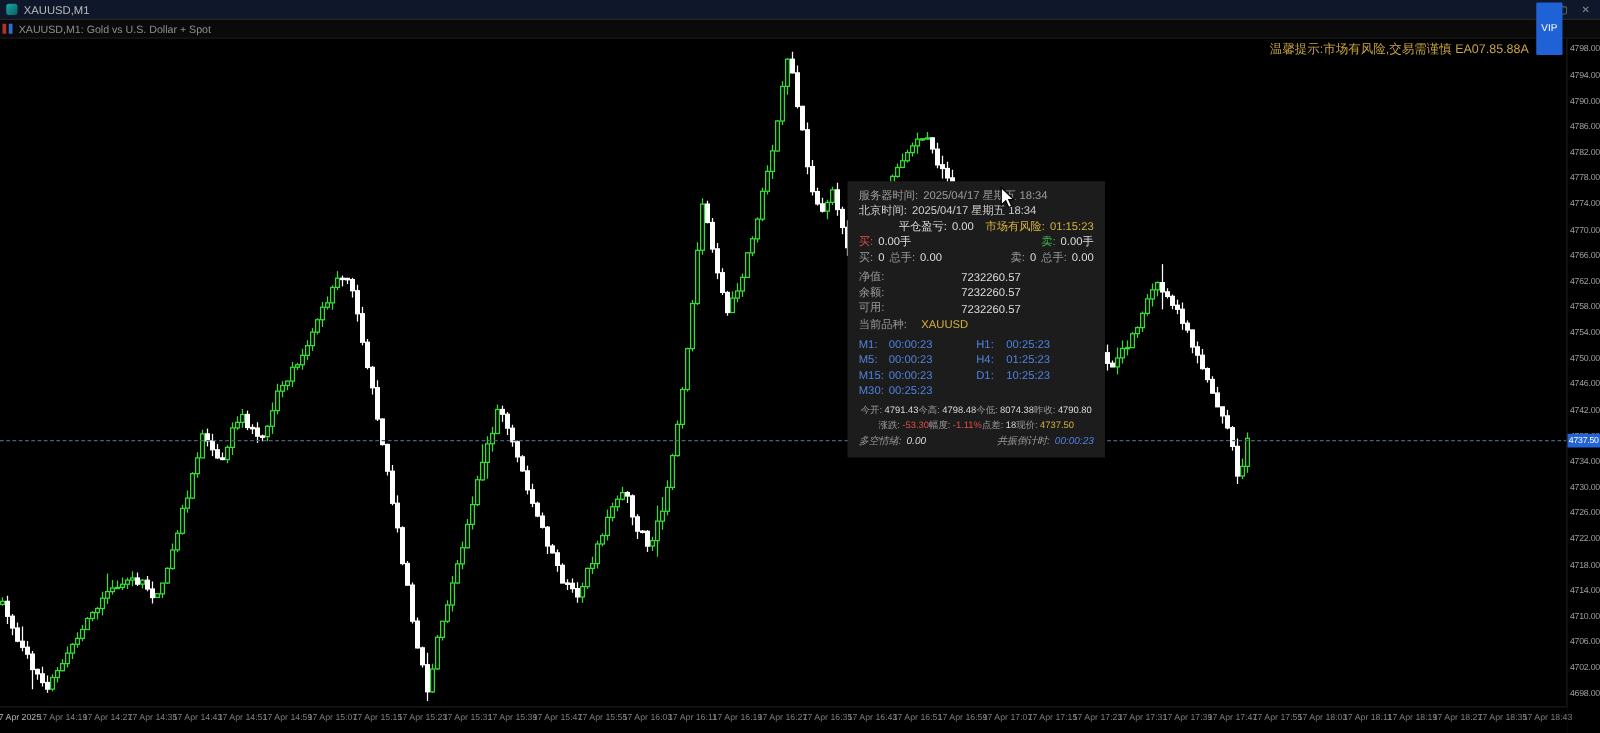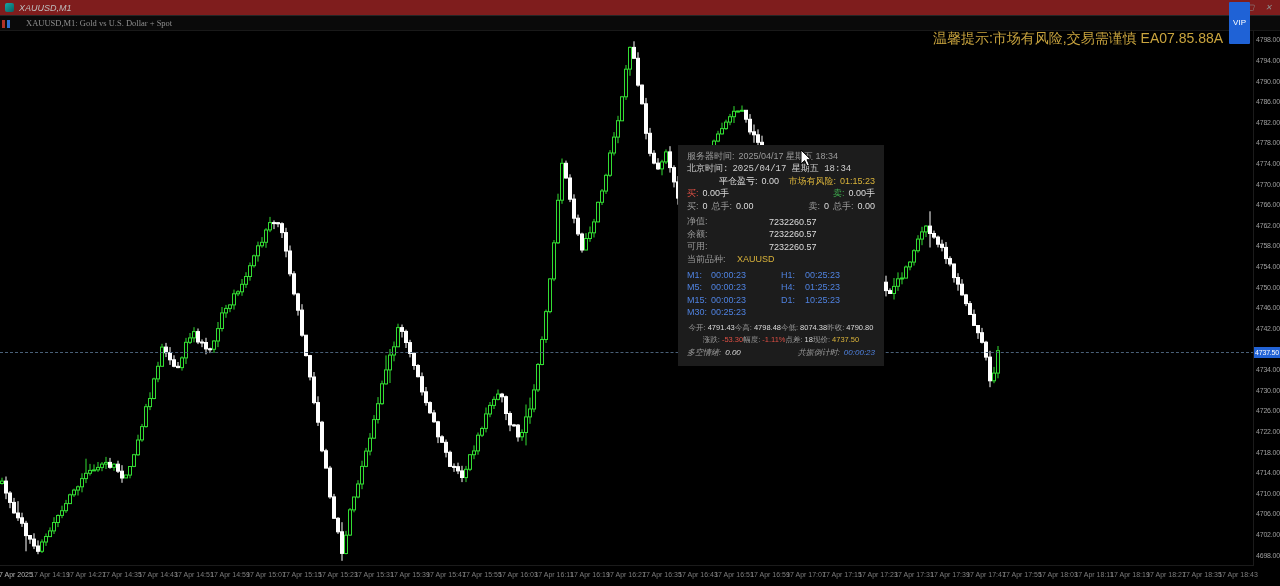--- a/index.html
+++ b/index.html
@@ -1,34 +1,34 @@
 <!DOCTYPE html>
 <html><head>
 <meta charset="utf-8">
 <style>
   html,body{margin:0;padding:0;background:#000;}
   body{width:1280px;height:586px;overflow:hidden;position:relative;
        font-family:"Liberation Sans", sans-serif;}
 
   
-  .titlebar{position:absolute;top:0;left:0;right:0;height:15px;background:#7f1d1d;
-            border-bottom:1px solid #262626;display:flex;align-items:center;z-index:30;font-style:italic;}
+  .titlebar{position:absolute;top:0;left:0;right:0;height:15px;background:#0f172a;
+            border-bottom:1px solid #262626;display:flex;align-items:center;z-index:30;}
   .app-icon{width:9px;height:9px;margin:0 5px 0 5px;border-radius:2px;
             background:linear-gradient(135deg,#17a8a8,#0a5f5f);}
   .titlebar-text{color:#bdbdbd;font-size:9px;}
   .win-controls{margin-left:auto;display:flex;gap:11px;padding-right:8px;}
   .win-controls span{color:#8d8d8d;font-size:8px;line-height:15px;cursor:default;}
 
   .chartbar{position:absolute;top:16px;left:0;right:0;height:14px;background:#0a0a0a;
             border-bottom:1px solid #191919;display:flex;align-items:center;z-index:30;}
   .mini-candle{display:inline-block;width:3px;height:8px;margin-left:2px;}
   .mc-red{background:#b03228;}
   .mc-blue{background:#2e6fd0;}
-  .chartbar-title{color:#8f8f8f;font-size:8.5px;margin-left:16px;font-family:Liberation Serif, serif;}
-  .notice{margin-left:auto;color:#c9a43e;font-size:14px;white-space:nowrap;margin-top:32px;}
+  .chartbar-title{color:#8f8f8f;font-size:8.5px;margin-left:5px;}
+  .notice{margin-left:auto;color:#c9a43e;font-size:10px;white-space:nowrap;margin-top:32px;}
   .reg-badge{background:#1f62d6;color:#fff;font-size:8px;height:10px;line-height:10px;
              padding:16px 4px;margin:0 30px 0 6px;border-radius:1px;}
 
   
   .candles-svg{position:absolute;left:0;top:30px;width:1254px;height:536px;z-index:1;}
   .bid-line{position:absolute;left:0;width:1254px;height:0;
             border-top:1px dashed #4a6078;z-index:2;}
 
   .price-axis{position:absolute;top:30px;right:0;bottom:0;width:26px;background:#000;
               border-left:1px solid #1b1b1b;z-index:5;}
@@ -43,21 +43,21 @@
               color:#7d7d7d;white-space:nowrap;}
   .time-label.first{color:#b5b5b5;}
 
   
   .panel{position:absolute;left:678px;top:145px;width:206px;height:221px;background:#1c1c1c;
          z-index:10;box-sizing:border-box;padding:5px 9px;font-size:9px;}
   .row{display:flex;align-items:center;height:12.5px;white-space:nowrap;}
   .gap{height:3px;}
   .lbl{color:#9a9a9a;}
   .val{color:#dcdcdc;margin-left:32px;}
-  .val2{color:#cfcfcf;font-family:Liberation Mono, monospace;}
+  .val2{color:#cfcfcf;}
   .yellow{color:#d8b23a;}
   .red{color:#dd4f44;}
   .green{color:#3faf4f;}
   .blue{color:#4f82e0;}
   .sp{margin-left:4px;}
   .right{margin-left:auto;}
   .w50{display:inline-block;width:50px;}
   .tl{display:flex;width:96px;align-items:center;}
   .tl span:first-child{width:24px;}
   .small-row{font-size:7.5px;justify-content:center;}

